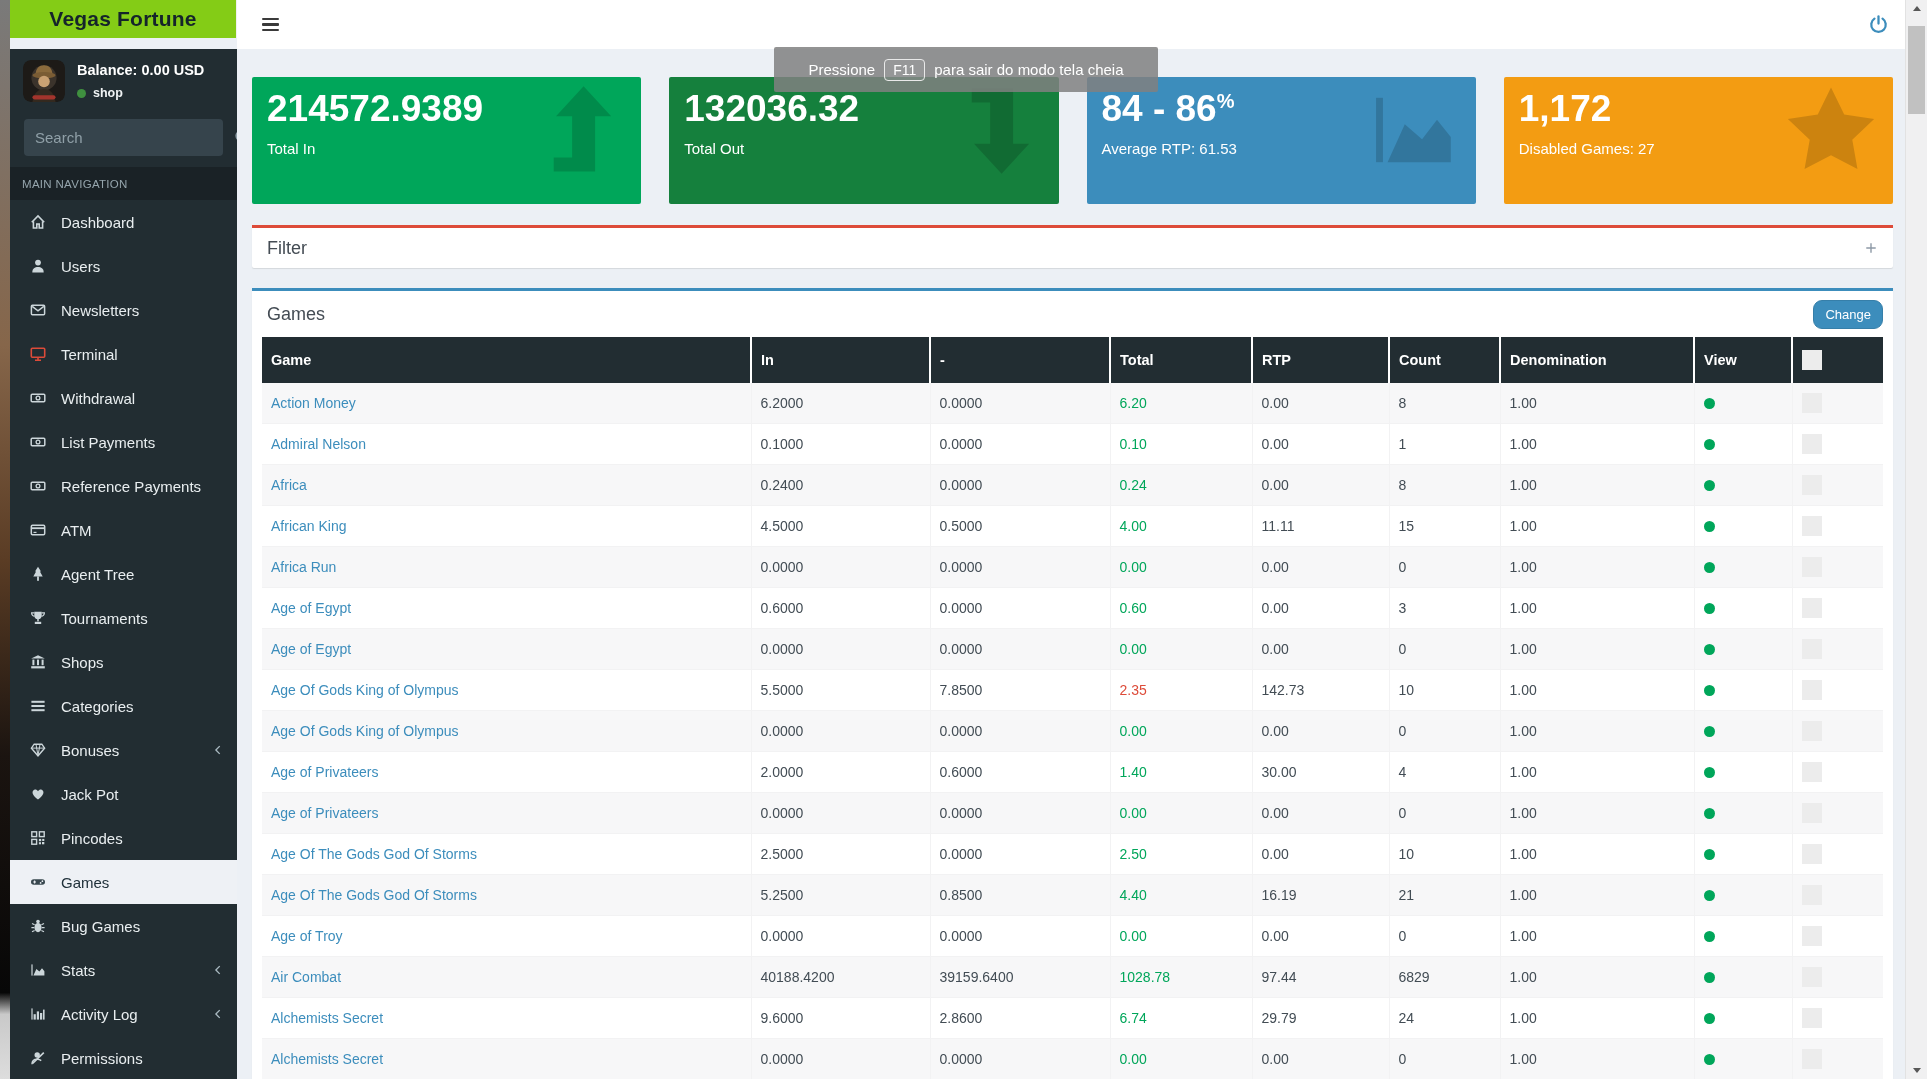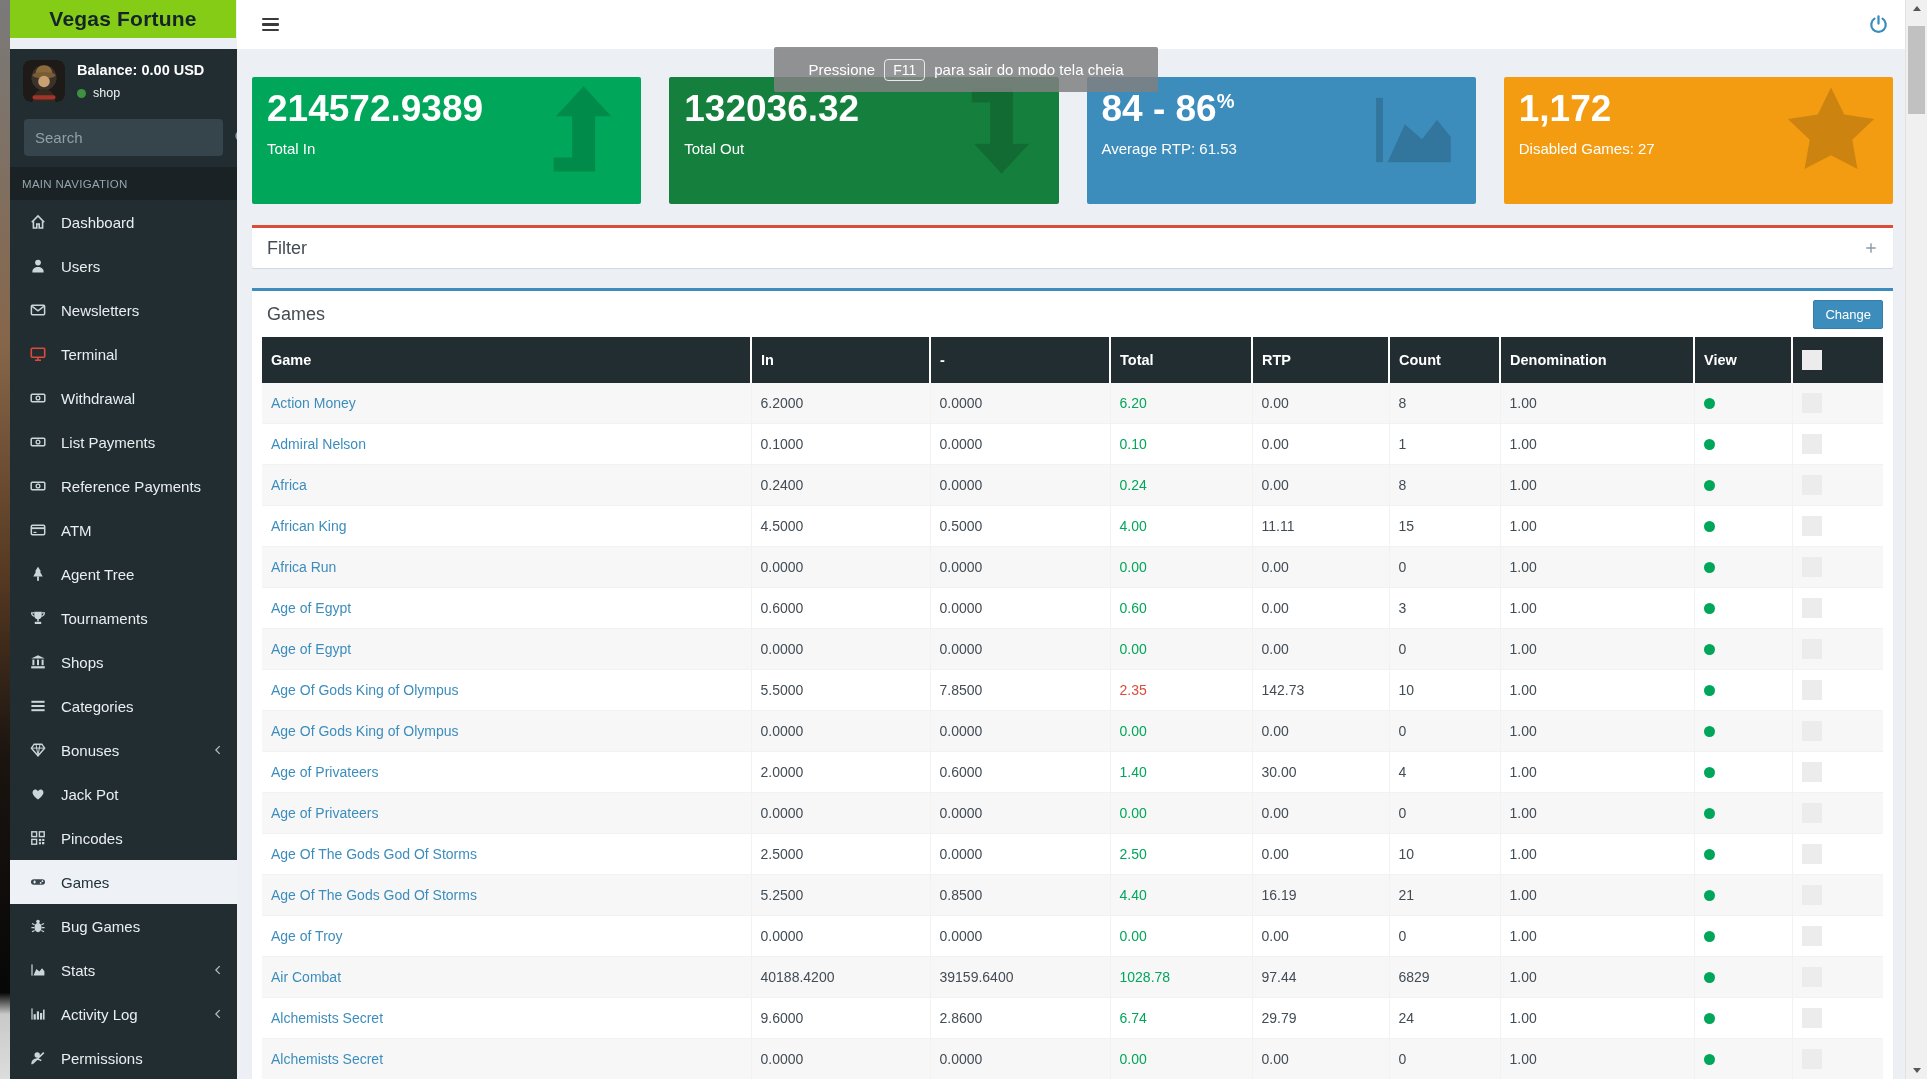--- a/index.html
+++ b/index.html
@@ -25,21 +25,21 @@
   #hamburger span { width:17px; height:2.5px; background:#3a3a3a; border-radius:1px; }
   #power-btn { position:absolute; right:14px; top:11px; width:26px; height:26px; color:#3c8dbc;
     display:flex; align-items:center; justify-content:center; cursor:pointer; }
   #power-btn svg { width:19px; height:19px; }
 
   
   #sidebar { position:absolute; left:10px; top:49px; width:227px; height:1030px; background:#222d32; }
   .user-panel { display:flex; align-items:center; gap:12px; padding:11px 12px 12px 13px; }
   .avatar { width:42px; height:42px; border-radius:8px; overflow:hidden; flex:none; }
   .balance { font-size:14.5px; font-weight:bold; color:#fff; margin-bottom:8px; }
-  .status { display:flex; align-items:center; gap:7px; font-size:12.5px; font-weight:normal; color:#f0f3f4; }
+  .status { display:flex; align-items:center; gap:7px; font-size:12.5px; font-weight:bold; color:#f0f3f4; }
   .status-dot { width:9px; height:9px; border-radius:50%; background:#3f903f; }
   .search-box { margin:5px 14px 0 14px; height:37px; background:#36444c; border-radius:4px;
     display:flex; align-items:center; padding:0 11px; }
   .search-box input { flex:1; background:transparent; border:none; outline:none;
     color:#cfd8dc; font-size:15px; font-family:"Liberation Sans",sans-serif; }
   .search-box input::placeholder { color:#90a0a8; }
   .search-icon { color:#8d9da5; width:17px; height:17px; }
   .nav-header { margin-top:11px; background:#1a2226; color:#95a5ac; font-size:11.5px;
     padding:11px 12px 10px 12px; letter-spacing:.3px; }
   .menu-item { height:44px; display:flex; align-items:center; padding:0 12px 0 18px;
@@ -70,21 +70,21 @@
   .filter-title { font-size:18px; color:#444c54; }
   .plus-icon { width:14px; height:14px; color:#8d99a6; cursor:pointer; }
   .plus-icon svg { width:14px; height:14px; }
 
   .games-box { margin-top:20px; background:#fff; border-top:3px solid #3c8dbc;
     border-radius:0 0 2px 2px; box-shadow:0 1px 1px rgba(0,0,0,.1); }
   .box-header { height:46px; display:flex; align-items:center; justify-content:space-between;
     padding:0 10px 0 15px; }
   .box-title { font-size:18px; color:#444c54; }
   .change-btn { background:#3c8dbc; border:1px solid #367fa9; color:#fff; font-size:13px;
-    padding:6px 11px; border-radius:2px; cursor:pointer; font-family:"Liberation Sans",sans-serif; }
+    padding:6px 11px; border-radius:9px; cursor:pointer; font-family:"Liberation Sans",sans-serif; }
   .box-body { padding:0 10px 10px 10px; }
 
   table { width:100%; border-collapse:collapse; table-layout:fixed; }
   thead th { background:#222d32; color:#fff; font-size:14.5px; font-weight:bold; text-align:left;
     padding:13px 9px; border-right:2px solid #fff; }
   thead th:last-child { border-right:none; }
   tbody td { font-size:14px; color:#424c54; padding:10px 9px; height:37px;
     border-right:1px solid #f2f2f3; border-bottom:1px solid #f2f2f3; white-space:nowrap; overflow:hidden; }
   tbody td:last-child { border-right:none; }
   tbody tr:nth-child(odd) { background:#f7f7f8; }

